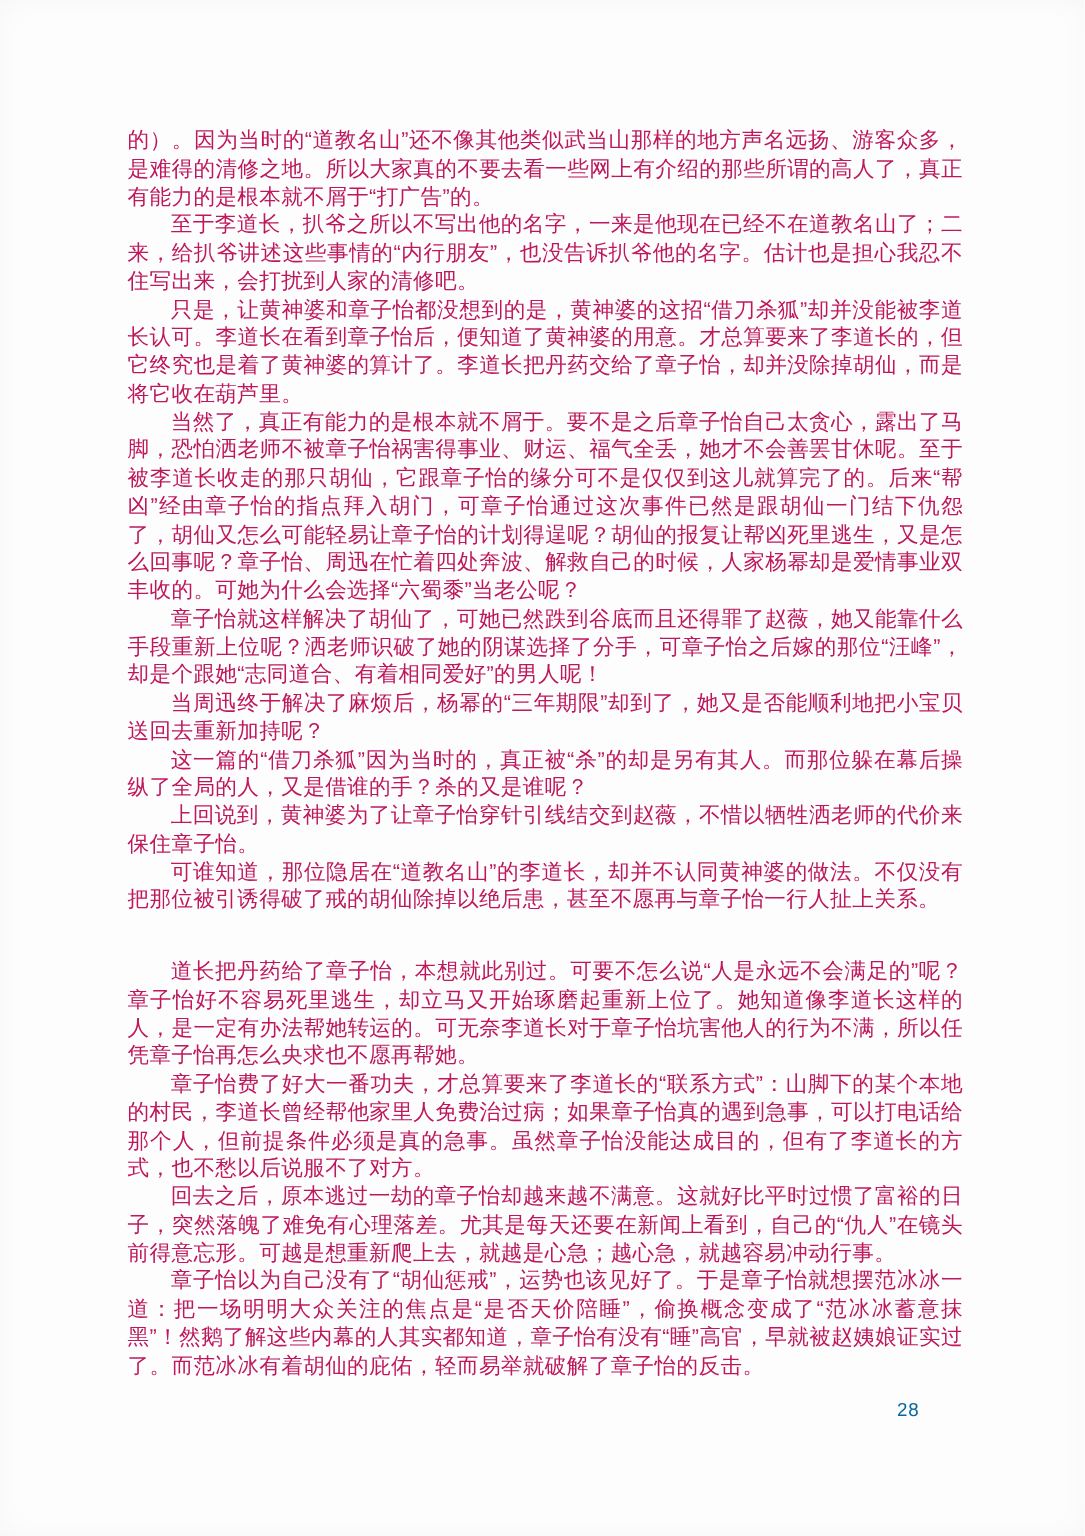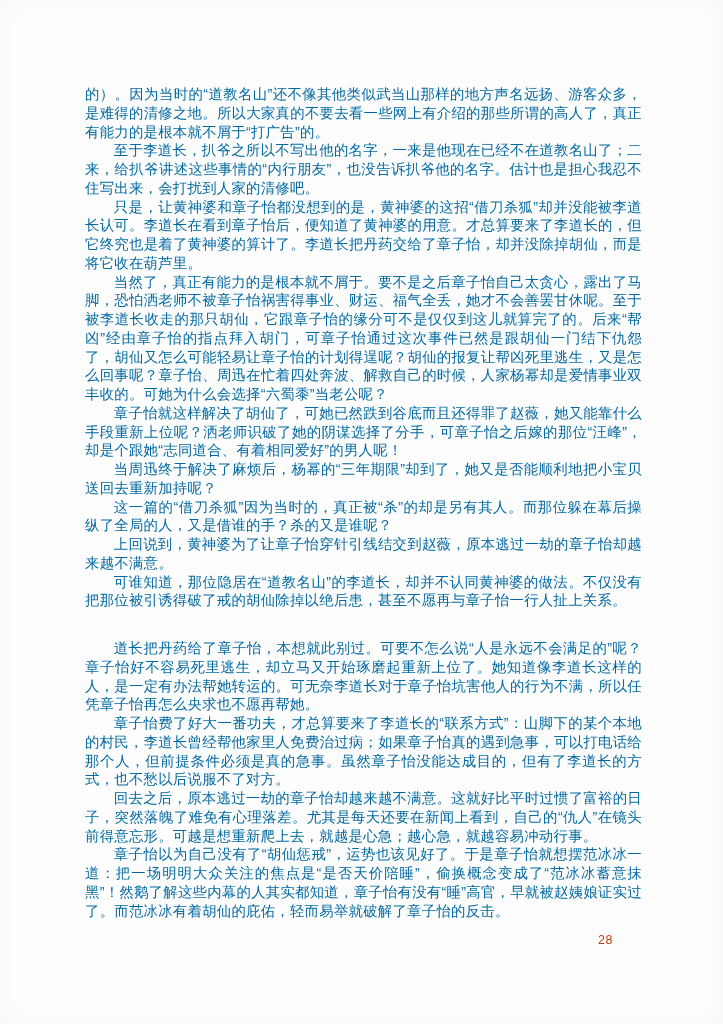--- a/index.html
+++ b/index.html
@@ -23,51 +23,51 @@
     width: 557px;
   }
   p.para {
     margin: 0;
     padding: 0;
     font-size: 14.4px;
     line-height: 18.75px;
     letter-spacing: 0.25px;
     text-align: justify;
     text-justify: inter-ideograph;
-    color: #0369a1;
+    color: #be185d;
     -webkit-font-smoothing: antialiased;
   }
   p.para.indent {
     text-indent: 2em;
   }
   p.para.gap-before {
     margin-top: 29px;
   }
   .page-number {
     position: absolute;
     left: 598px;
     top: 933px;
     font-size: 12.5px;
-    color: #c2410c;
+    color: #0369a1;
     letter-spacing: 0.5px;
   }
 </style>
 </head>
 <body>
 
 <div class="page">
   <div class="text-block">
       <p class="para">的）。因为当时的“道教名山”还不像其他类似武当山那样的地方声名远扬、游客众多，是难得的清修之地。所以大家真的不要去看一些网上有介绍的那些所谓的高人了，真正有能力的是根本就不屑于“打广告”的。</p>
       <p class="para indent">至于李道长，扒爷之所以不写出他的名字，一来是他现在已经不在道教名山了；二来，给扒爷讲述这些事情的“内行朋友”，也没告诉扒爷他的名字。估计也是担心我忍不住写出来，会打扰到人家的清修吧。</p>
       <p class="para indent">只是，让黄神婆和章子怡都没想到的是，黄神婆的这招“借刀杀狐”却并没能被李道长认可。李道长在看到章子怡后，便知道了黄神婆的用意。才总算要来了李道长的，但它终究也是着了黄神婆的算计了。李道长把丹药交给了章子怡，却并没除掉胡仙，而是将它收在葫芦里。</p>
       <p class="para indent">当然了，真正有能力的是根本就不屑于。要不是之后章子怡自己太贪心，露出了马脚，恐怕洒老师不被章子怡祸害得事业、财运、福气全丢，她才不会善罢甘休呢。至于被李道长收走的那只胡仙，它跟章子怡的缘分可不是仅仅到这儿就算完了的。后来“帮凶”经由章子怡的指点拜入胡门，可章子怡通过这次事件已然是跟胡仙一门结下仇怨了，胡仙又怎么可能轻易让章子怡的计划得逞呢？胡仙的报复让帮凶死里逃生，又是怎么回事呢？章子怡、周迅在忙着四处奔波、解救自己的时候，人家杨幂却是爱情事业双丰收的。可她为什么会选择“六蜀黍”当老公呢？</p>
       <p class="para indent">章子怡就这样解决了胡仙了，可她已然跌到谷底而且还得罪了赵薇，她又能靠什么手段重新上位呢？洒老师识破了她的阴谋选择了分手，可章子怡之后嫁的那位“汪峰”，却是个跟她“志同道合、有着相同爱好”的男人呢！</p>
       <p class="para indent">当周迅终于解决了麻烦后，杨幂的“三年期限”却到了，她又是否能顺利地把小宝贝送回去重新加持呢？</p>
       <p class="para indent">这一篇的“借刀杀狐”因为当时的，真正被“杀”的却是另有其人。而那位躲在幕后操纵了全局的人，又是借谁的手？杀的又是谁呢？</p>
-      <p class="para indent">上回说到，黄神婆为了让章子怡穿针引线结交到赵薇，原本逃过一劫的章子怡却越来越不满意。</p>
+      <p class="para indent">上回说到，黄神婆为了让章子怡穿针引线结交到赵薇，不惜以牺牲洒老师的代价来保住章子怡。</p>
       <p class="para indent">可谁知道，那位隐居在“道教名山”的李道长，却并不认同黄神婆的做法。不仅没有把那位被引诱得破了戒的胡仙除掉以绝后患，甚至不愿再与章子怡一行人扯上关系。</p>
       <p class="para indent gap-before">道长把丹药给了章子怡，本想就此别过。可要不怎么说“人是永远不会满足的”呢？章子怡好不容易死里逃生，却立马又开始琢磨起重新上位了。她知道像李道长这样的人，是一定有办法帮她转运的。可无奈李道长对于章子怡坑害他人的行为不满，所以任凭章子怡再怎么央求也不愿再帮她。</p>
       <p class="para indent">章子怡费了好大一番功夫，才总算要来了李道长的“联系方式”：山脚下的某个本地的村民，李道长曾经帮他家里人免费治过病；如果章子怡真的遇到急事，可以打电话给那个人，但前提条件必须是真的急事。虽然章子怡没能达成目的，但有了李道长的方式，也不愁以后说服不了对方。</p>
       <p class="para indent">回去之后，原本逃过一劫的章子怡却越来越不满意。这就好比平时过惯了富裕的日子，突然落魄了难免有心理落差。尤其是每天还要在新闻上看到，自己的“仇人”在镜头前得意忘形。可越是想重新爬上去，就越是心急；越心急，就越容易冲动行事。</p>
       <p class="para indent">章子怡以为自己没有了“胡仙惩戒”，运势也该见好了。于是章子怡就想摆范冰冰一道：把一场明明大众关注的焦点是“是否天价陪睡”，偷换概念变成了“范冰冰蓄意抹黑”！然鹅了解这些内幕的人其实都知道，章子怡有没有“睡”高官，早就被赵姨娘证实过了。而范冰冰有着胡仙的庇佑，轻而易举就破解了章子怡的反击。</p>
     </div>
   <div class="page-number">28</div>
 </div>
 
 </body></html>

